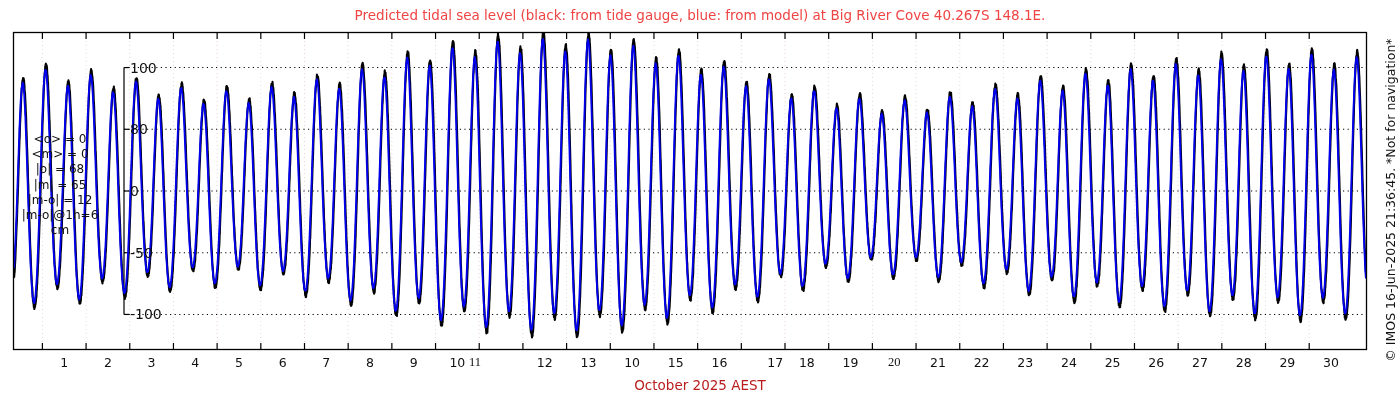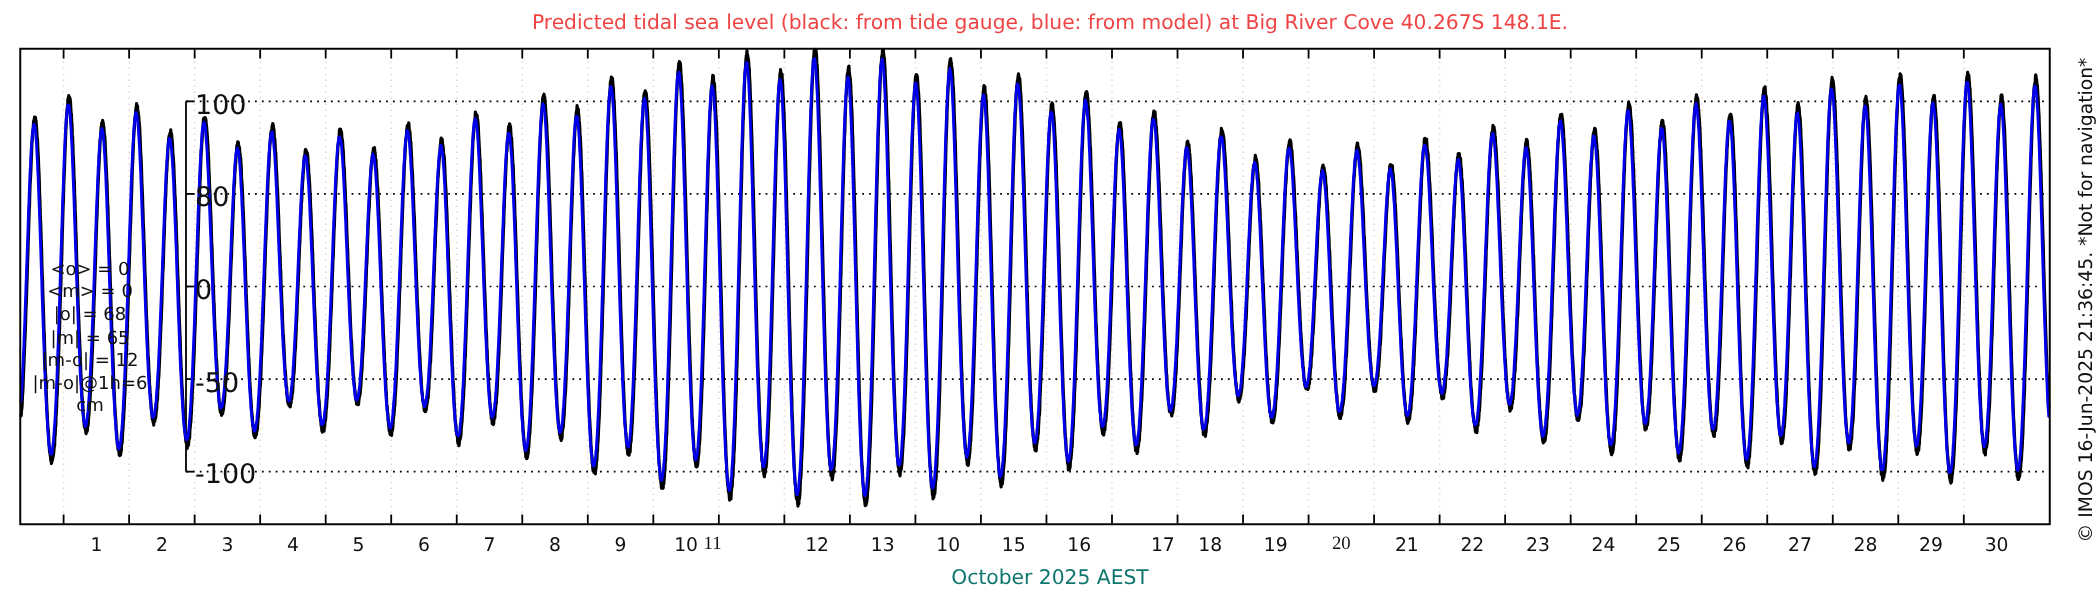--- a/index.html
+++ b/index.html
@@ -12,36 +12,35 @@
   #figure{position:absolute;left:0;top:0;width:1400px;height:400px;}
 
   #chart-title{
     position:absolute;left:0;top:7px;width:1400px;text-align:center;
     font-size:13.5px;color:#ef4444;white-space:nowrap;
   }
 
   #plot-svg{position:absolute;left:0;top:0;width:1400px;height:400px;}
 
   .ytick-label{
-    position:absolute;font-size:18px;color:#111;
+    position:absolute;font-size:14px;color:#111;
     text-align:left;white-space:nowrap;
   }
   .xtick-label{
     position:absolute;font-size:12.5px;color:#111;
     text-align:center;white-space:nowrap;
   }
   #xaxis-title{
     position:absolute;left:0;top:377px;width:1400px;text-align:center;
-    font-size:13.5px;color:#0f766e;white-space:nowrap;
+    font-size:13.5px;color:#b91c1c;white-space:nowrap;
   }
   #stats-block{
     position:absolute;left:6px;top:132px;width:108px;
     text-align:center;font-size:12px;line-height:15.2px;color:#111;
     white-space:nowrap;
-    margin-top:40px;
   }
   #stats-block div{height:15.2px;}
 
   #copyright{
     position:absolute;right:-1px;top:0;height:400px;width:22px;
   }
   #copyright span{
     position:absolute;left:50%;top:50%;
     transform:translate(-50%,-50%) rotate(-90deg);
     transform-origin:center center;

